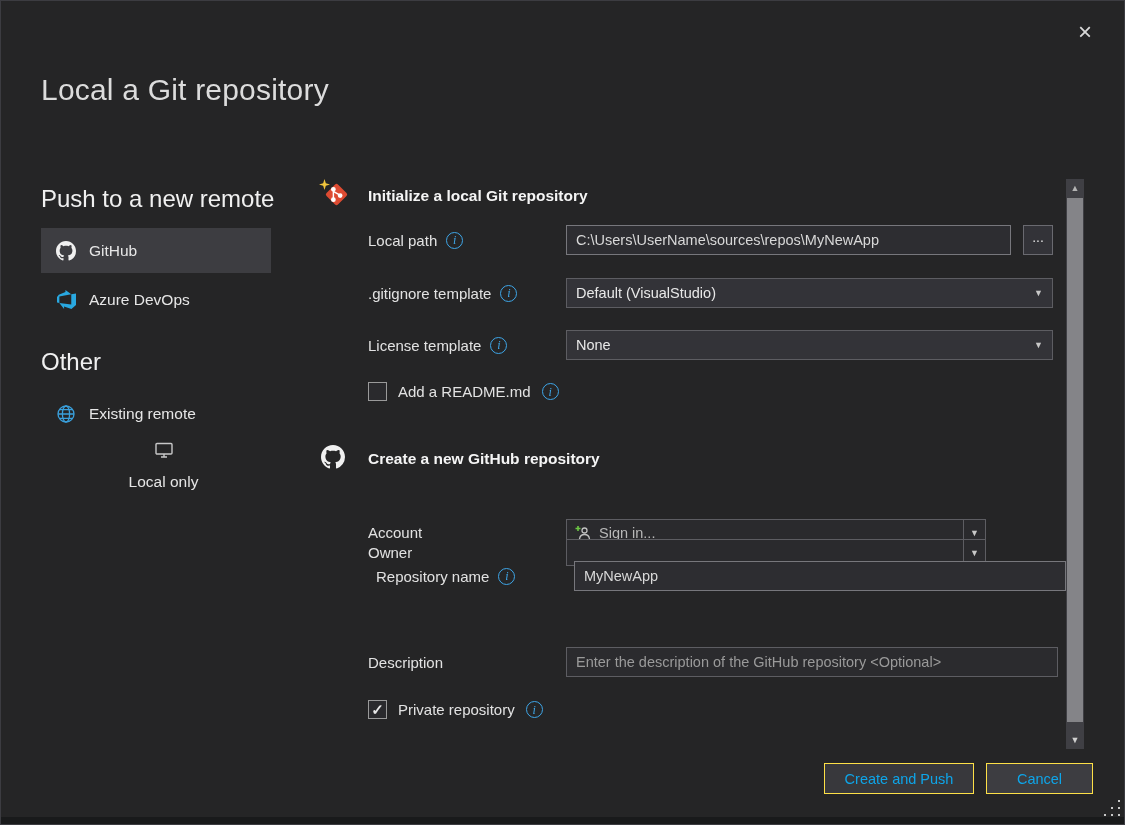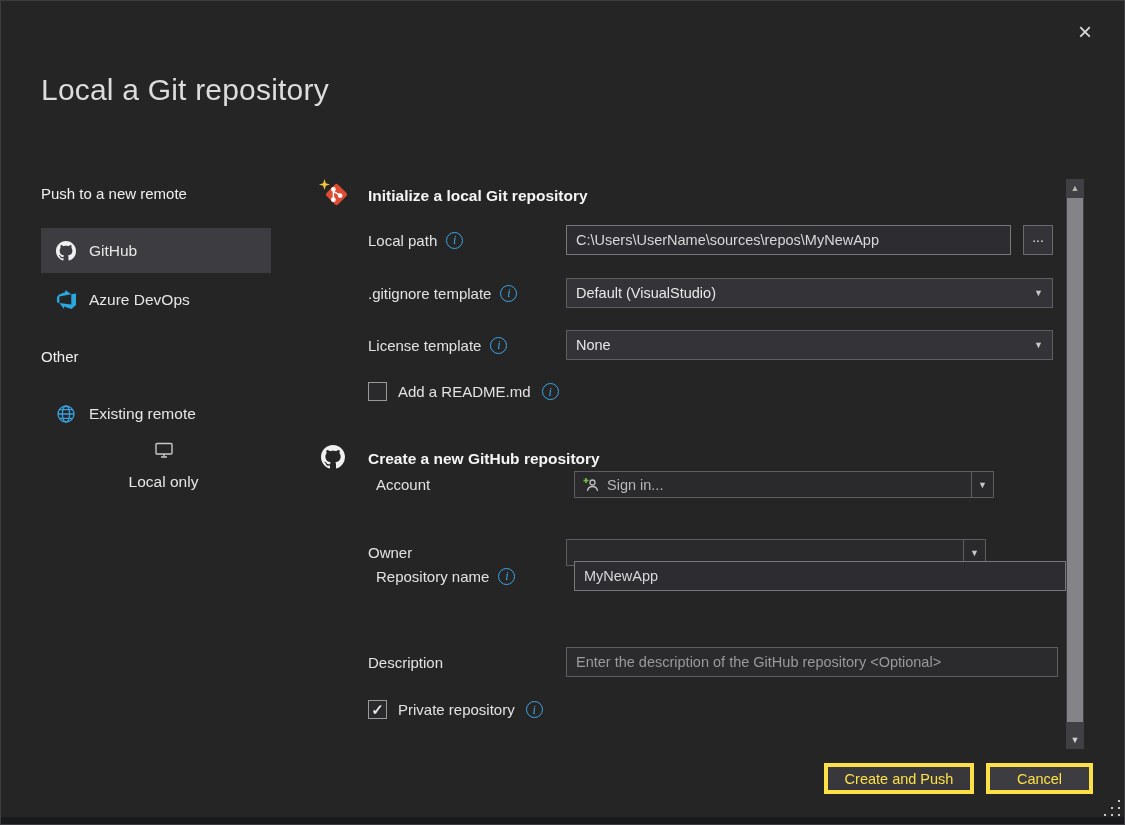--- a/index.html
+++ b/index.html
@@ -4,21 +4,21 @@
 <style>
   html,body{margin:0;padding:0;background:#1b1b1c;}
   body{width:1125px;height:825px;overflow:hidden;font-family:"Liberation Sans",sans-serif;}
   .window{position:relative;width:1123px;height:823px;background:#252526;border:1px solid #3c3c41;box-sizing:content-box;}
 
   
   .title{position:absolute;left:40px;top:72px;margin:0;font-size:30px;font-weight:300;color:#dcdcdc;letter-spacing:.2px;}
   .close{position:absolute;right:22px;top:14px;width:34px;height:34px;display:flex;align-items:center;justify-content:center;color:#d8d8d8;font-size:24px;cursor:pointer;}
 
   
-  .side-heading{position:absolute;left:40px;font-size:15px;color:#f0f0f0;}
+  .side-heading{position:absolute;left:40px;font-size:24px;color:#f0f0f0;}
   .nav-item{position:absolute;left:40px;width:230px;height:45px;display:flex;align-items:center;gap:13px;padding-left:15px;box-sizing:border-box;color:#e6e6e6;font-size:15.5px;cursor:pointer;}
   .nav-item.selected{background:#3d3d41;}
   .nav-icon{display:flex;width:20px;height:20px;align-items:center;justify-content:center;flex:0 0 20px;}
 
   
   .sec-icon{position:absolute;width:28px;height:28px;}
   .sec-head{position:absolute;left:367px;font-size:15.5px;font-weight:bold;color:#f5f5f5;}
   .sparkle{position:absolute;left:-4px;top:-5px;}
 
   .form-row{position:absolute;left:367px;display:flex;align-items:center;}
@@ -40,21 +40,21 @@
   .checkbox{width:19px;height:19px;background:#2a2a2d;border:1px solid #9a9a9a;box-sizing:border-box;display:flex;align-items:center;justify-content:center;color:#e8e8e8;font-size:15px;font-weight:bold;line-height:1;cursor:pointer;}
 
   
   .scrollbar{position:absolute;left:1065px;top:178px;width:18px;height:570px;background:#3f3f44;}
   .sb-arrow{position:absolute;left:0;width:18px;height:18px;display:flex;align-items:center;justify-content:center;font-size:9px;color:#b4b4b4;cursor:pointer;}
   .sb-arrow.up{top:0;}
   .sb-arrow.down{bottom:0;color:#d0d0d0;}
   .sb-thumb{position:absolute;left:1px;right:1px;top:19px;height:524px;background:#848488;cursor:pointer;}
 
   
-  .btn{position:absolute;top:762px;height:31px;background:#38383c;border:4px solid #fde047;color:#fde047;font-size:14.5px;font-family:"Liberation Sans",sans-serif;cursor:pointer;}
+  .btn{position:absolute;top:762px;height:31px;background:#38383c;border:1px solid #fde047;color:#0ea5e9;font-size:14.5px;font-family:"Liberation Sans",sans-serif;cursor:pointer;}
   .btn.create{left:823px;width:150px;}
   .btn.cancel{left:985px;width:107px;background:#3d3d41;}
 
   .bottom-strip{position:absolute;left:0;right:0;bottom:0;height:7px;background:#191a1b;}
   .grip{position:absolute;right:4px;bottom:8px;width:22px;height:20px;}
   .grip i{position:absolute;width:2px;height:2px;background:#c8c8c8;}
 </style>
 </head>
 <body>
 
@@ -165,21 +165,21 @@
     <span class="info">i</span>
   </div>
 
   <div class="sec-icon" style="left:320px;top:444px;">
     <svg viewBox="0 0 16 16" width="24" height="24" fill="#f0f0f0">
         <path d="M8 0C3.58 0 0 3.58 0 8c0 3.54 2.29 6.53 5.47 7.59.4.07.55-.17.55-.38 0-.19-.01-.82-.01-1.49-2.01.37-2.53-.49-2.69-.94-.09-.23-.48-.94-.82-1.13-.28-.15-.68-.52-.01-.53.63-.01 1.08.58 1.23.82.72 1.21 1.87.87 2.33.66.07-.52.28-.87.51-1.07-1.78-.2-3.64-.89-3.64-3.95 0-.87.31-1.59.82-2.15-.08-.2-.36-1.02.08-2.12 0 0 .67-.21 2.2.82.64-.18 1.32-.27 2-.27.68 0 1.36.09 2 .27 1.53-1.04 2.2-.82 2.2-.82.44 1.1.16 1.92.08 2.12.51.56.82 1.27.82 2.15 0 3.07-1.87 3.75-3.65 3.95.29.25.54.73.54 1.48 0 1.07-.01 1.93-.01 2.2 0 .21.15.46.55.38A8.01 8.01 0 0 0 16 8c0-4.42-3.58-8-8-8z"></path>
       </svg>
   </div>
   <div class="sec-head" style="top:449px;">Create a new GitHub repository</div>
 
-  <div class="form-row" style="top:470px;margin-left:8px;">
+  <div class="form-row" style="top:518px;">
     <div class="lab">
       <span>Account</span>
     </div>
     <div class="combo">
       <div class="combo-main">
         <span style="display:flex;">
           <svg viewBox="0 0 16 16" width="16" height="16">
               <g fill="none" stroke="#c0c0c0" stroke-width="1.3">
                 <circle cx="9.5" cy="5.5" r="2.5"></circle>
                 <path d="M4.5 14c.4-3 2.3-4.5 5-4.5s4.6 1.5 5 4.5"></path>

